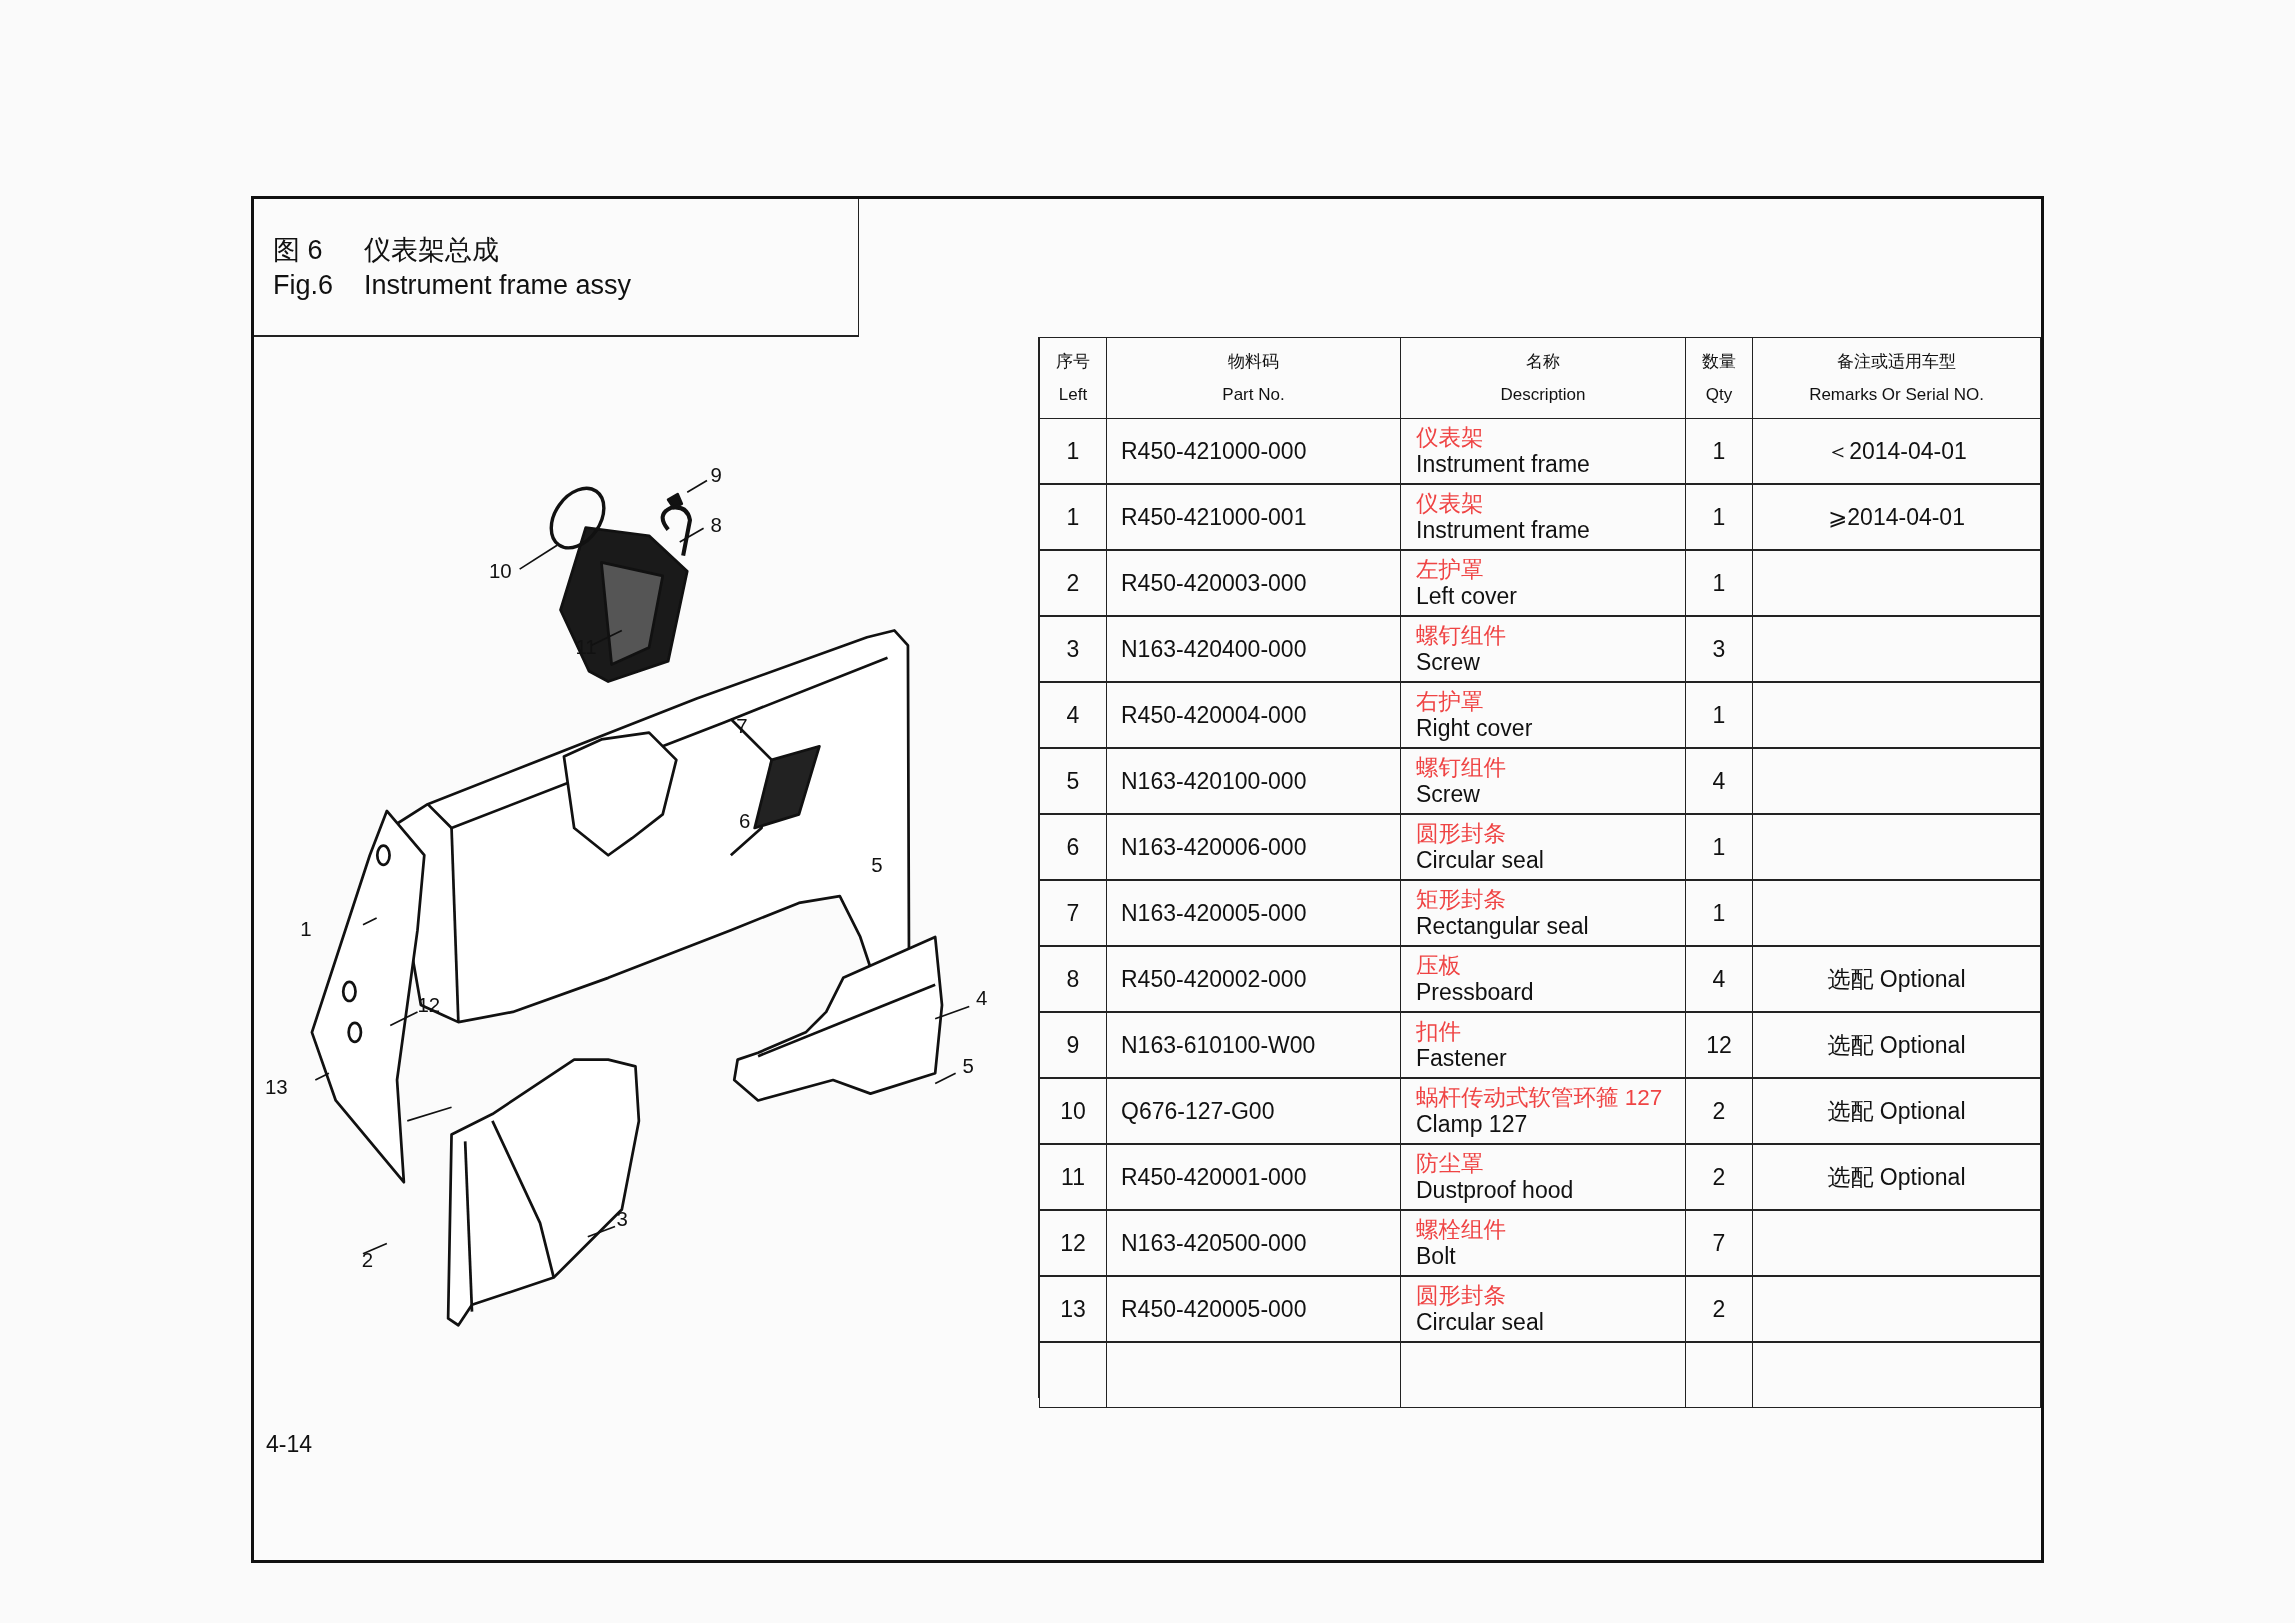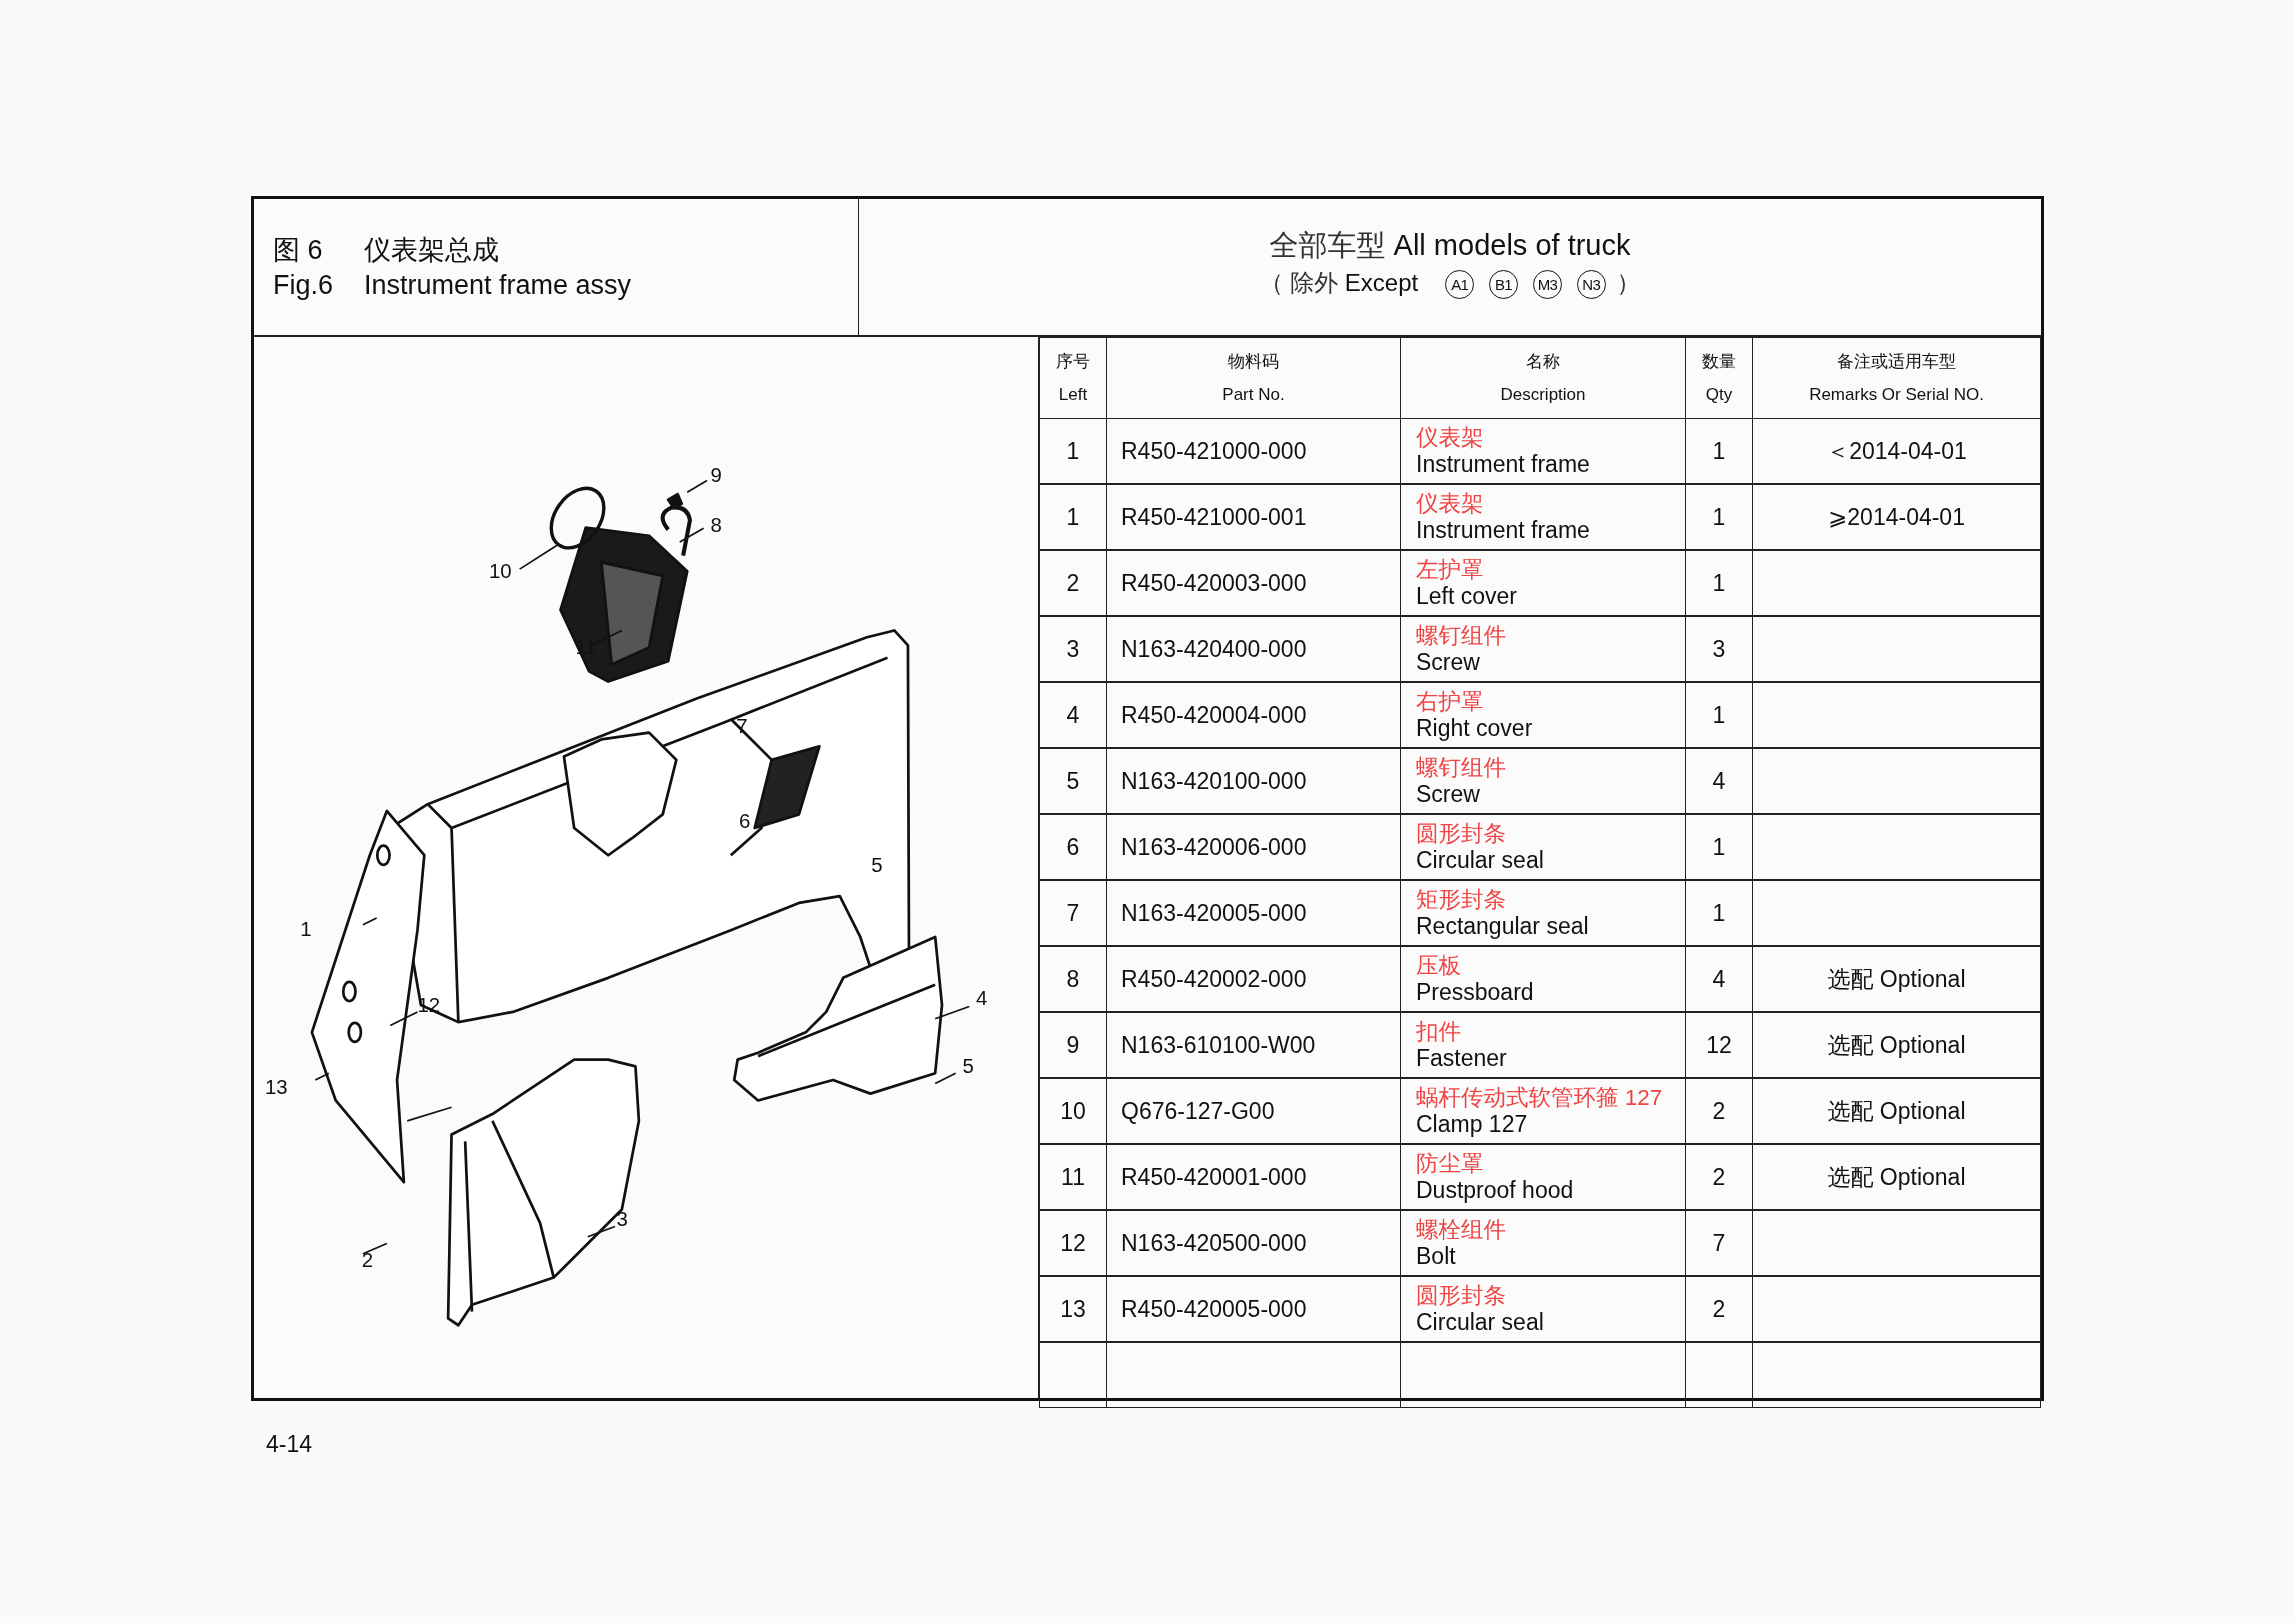--- a/index.html
+++ b/index.html
@@ -1,18 +1,18 @@
 <!DOCTYPE html>
 <html style="font-size:11px"><head>
 <meta charset="utf-8">
 <style>
   html, body { margin:0; padding:0; }
   body { width:2295px; height:1623px; background:#fafafa; position:relative; overflow:hidden;
          font-family:"Liberation Sans", "DejaVu Sans", sans-serif; color:#111; }
-  .frame { position:absolute; left:251px; top:196px; width:1793px; height:1205px;
+  .frame { position:absolute; left:251px; top:196px; width:1793px; height:1367px;
            border:3.4px solid #111; box-sizing:border-box; background:#fbfbfb; }
   .hdr-left { position:absolute; left:0; top:0; width:605px; height:138px; border-right:1.4px solid #222; border-bottom:2px solid #222; box-sizing:border-box; }
   .hdr-right { position:absolute; left:605px; top:0; right:0; height:138px; border-bottom:2px solid #222; box-sizing:border-box; text-align:center; }
   .fig-line { position:absolute; left:19px; font-size:27px; white-space:nowrap; }
   .fig-line .num { display:inline-block; width:91px; }
   .models { position:absolute; left:0; right:0; top:27px; font-size:29px; }
   .except { position:absolute; left:0; right:0; top:68px; font-size:24px; }
   .circ { display:inline-flex; align-items:center; justify-content:center; width:29px; height:29px; border:1.7px solid #111; border-radius:50%; font-size:15px; margin:0 4.1px; vertical-align:middle; box-sizing:border-box; letter-spacing:-0.7px; }
   .diagram { position:absolute; left:0; top:138px; width:785px; height:1061px; border-right:1.4px solid #222; box-sizing:border-box; }
   .diagram svg { position:absolute; left:0; top:0; }
@@ -38,35 +38,20 @@
 
   <div class="hdr-left">
     <div class="fig-line" style="top:33px;">
       <span class="num">图 6</span><span>仪表架总成</span>
     </div>
     <div class="fig-line" style="top:71px;">
       <span class="num">Fig.6</span><span>Instrument frame assy</span>
     </div>
   </div>
 
-  <div class="hdr-right">
-    <div class="models">
-      <span style="font-family:'DejaVu Sans',sans-serif;color:#333;">全部车型</span>
-      <span>All models of truck</span>
-    </div>
-    <div class="except">
-      <span style="color:#333;">（ 除外 </span><span>Except</span>
-      <span style="display:inline-block;width:9.5px;"></span>
-      <span class="circ">A1</span>
-      <span class="circ">B1</span>
-      <span class="circ">M3</span>
-      <span class="circ">N3</span>
-      <span style="color:#333;">）</span>
-    </div>
-  </div>
 
   <div class="diagram">
     <svg width="782" height="1061" viewBox="0 0 1148 1556">
       <g fill="none" stroke="#111" stroke-width="4" stroke-linejoin="round">
 
         <path d="M487 279 L580 291 L636 343 L608 475 L520 505 L492 490 L450 400 Z" fill="#1a1a1a"></path>
         <path d="M510 330 L600 350 L580 455 L525 480 Z" fill="#555"></path>
 
         <ellipse cx="475" cy="265" rx="33" ry="48" transform="rotate(35 475 265)" stroke-width="5"></ellipse>
 

